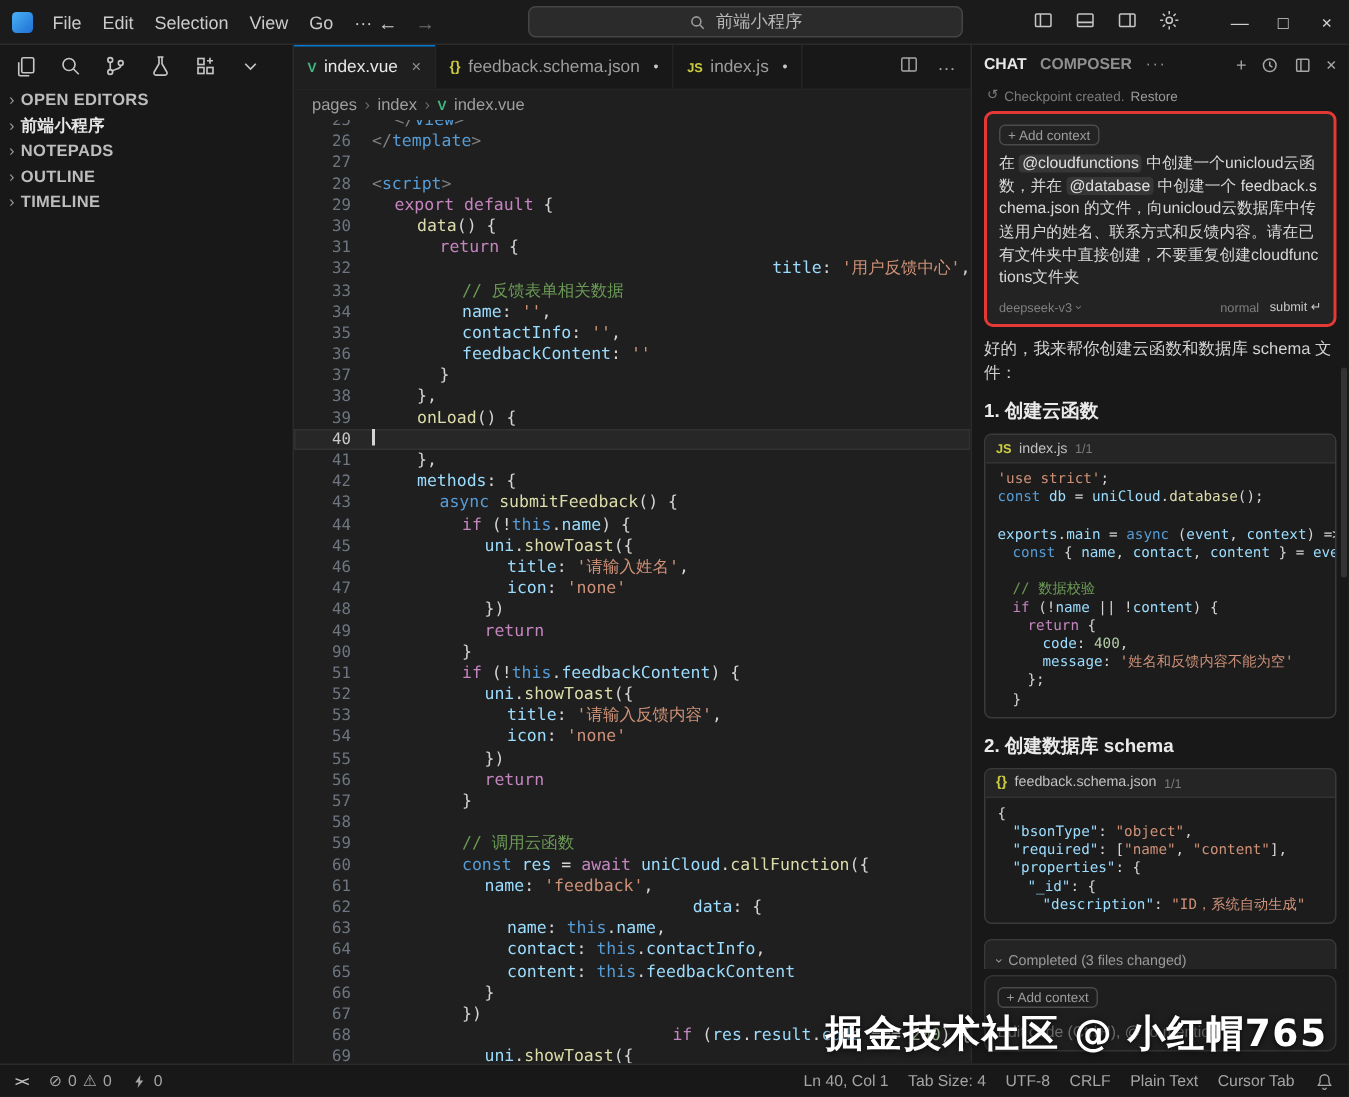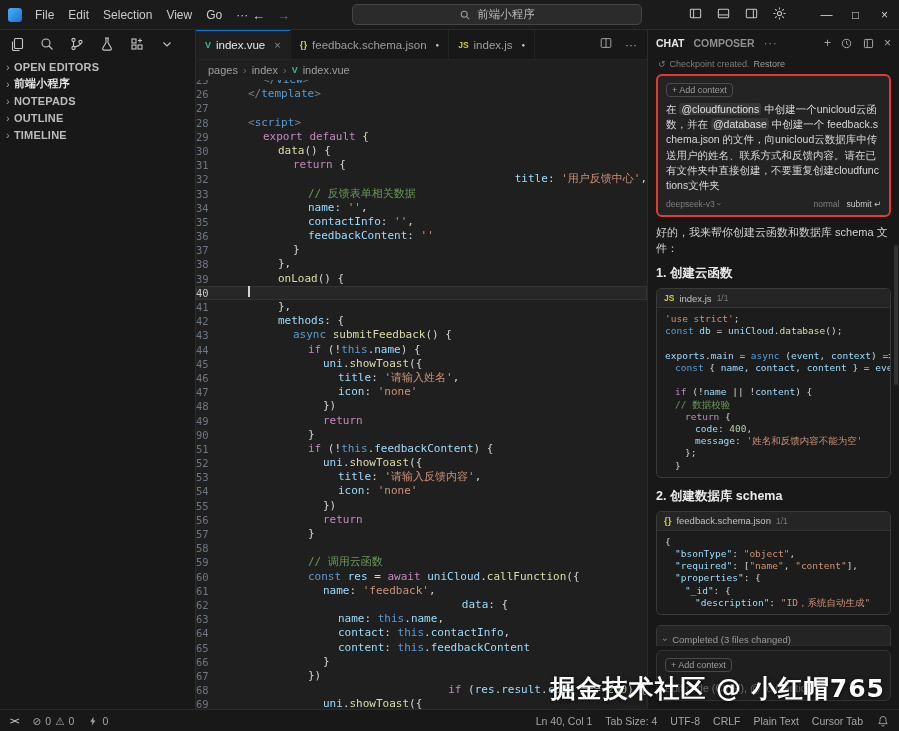--- a/index.html
+++ b/index.html
@@ -42,21 +42,21 @@
   .tab-actions{display:flex;align-items:center;gap:12px;padding-right:10px;color:#a8a8a8}
   .fic{font-weight:700;font-size:9px;font-family:"Liberation Sans",sans-serif}
   .ic-vue{color:#42b883}
   .ic-json{color:#cbcb41;font-size:9.5px}
   .ic-js{color:#cbcb41;font-size:8.5px}
   .breadcrumb{height:20px;flex:none;display:flex;align-items:center;gap:5px;padding:0 12px;font-size:11px;color:#9f9f9f}
   .bc-sep{color:#6a6a6a}
   .code{flex:1;overflow:hidden;position:relative;font-family:"DejaVu Sans Mono",monospace;font-size:11px}
   .code-inner{margin-top:-7px}
   .cl{display:flex;height:14.2px;line-height:14.2px}
-  .cl .g{width:38px;flex:none;text-align:left;color:#6e7681;font-size:10.5px}
+  .cl .g{width:38px;flex:none;text-align:right;color:#6e7681;font-size:10.5px}
   .cl .cc{white-space:pre;flex:1;min-width:0}
   .cl.cur{background:rgba(120,120,120,.10);box-shadow:inset 0 0 0 1px rgba(255,255,255,.05)}
   .cl.cur .g{color:#c8c8c8}
   .caret{display:inline-block;width:1.5px;height:11px;background:#d4d4d4;vertical-align:-1px}
   .tk-p{color:#808080}.tk-t{color:#569cd6}.tk-d{color:#d4d4d4}.tk-k{color:#c586c0}
   .tk-kb{color:#569cd6}.tk-f{color:#dcdcaa}.tk-v{color:#9cdcfe}.tk-s{color:#ce9178}
   .tk-c{color:#6a9955}.tk-n{color:#b5cea8}
 
   
   .chat{width:252px;flex:none;background:#181818;border-left:1px solid #2b2b2b;display:flex;flex-direction:column;position:relative}
@@ -495,22 +495,22 @@
                 <span>index.js</span>
                 <span class="cc-meta">1/1</span>
               </div>
               <div class="cc-body">
                 <div class="ln" style="padding-left: 0px;"><span class="tk-s">'use strict'</span><span class="tk-d">;</span></div>
                 <div class="ln" style="padding-left: 0px;"><span class="tk-kb">const</span><span class="tk-d"> </span><span class="tk-v">db</span><span class="tk-d"> = </span><span class="tk-v">uniCloud</span><span class="tk-d">.</span><span class="tk-f">database</span><span class="tk-d">();</span></div>
                 <div class="ln" style="padding-left: 0px;">&nbsp;</div>
                 <div class="ln" style="padding-left: 0px;"><span class="tk-v">exports</span><span class="tk-d">.</span><span class="tk-v">main</span><span class="tk-d"> = </span><span class="tk-kb">async</span><span class="tk-d"> (</span><span class="tk-v">event</span><span class="tk-d">, </span><span class="tk-v">context</span><span class="tk-d">) =&gt; {</span></div>
                 <div class="ln" style="padding-left: 10px;"><span class="tk-kb">const</span><span class="tk-d"> { </span><span class="tk-v">name</span><span class="tk-d">, </span><span class="tk-v">contact</span><span class="tk-d">, </span><span class="tk-v">content</span><span class="tk-d"> } = </span><span class="tk-v">event</span></div>
                 <div class="ln" style="padding-left: 0px;">&nbsp;</div>
+                <div class="ln" style="padding-left: 10px;"><span class="tk-c">// 数据校验</span></div>
                 <div class="ln" style="padding-left: 10px;"><span class="tk-k">if</span><span class="tk-d"> (!</span><span class="tk-v">name</span><span class="tk-d"> || !</span><span class="tk-v">content</span><span class="tk-d">) {</span></div>
-                <div class="ln" style="padding-left: 10px;"><span class="tk-c">// 数据校验</span></div>
                 <div class="ln" style="padding-left: 20px;"><span class="tk-k">return</span><span class="tk-d"> {</span></div>
                 <div class="ln" style="padding-left: 30px;"><span class="tk-v">code</span><span class="tk-d">: </span><span class="tk-n">400</span><span class="tk-d">,</span></div>
                 <div class="ln" style="padding-left: 30px;"><span class="tk-v">message</span><span class="tk-d">: </span><span class="tk-s">'姓名和反馈内容不能为空'</span></div>
                 <div class="ln" style="padding-left: 20px;"><span class="tk-d">};</span></div>
                 <div class="ln" style="padding-left: 10px;"><span class="tk-d">}</span></div>
               </div>
             </div>
             <div class="sec-h">2. 创建数据库 schema</div>
             <div class="code-card">
               <div class="cc-head">

